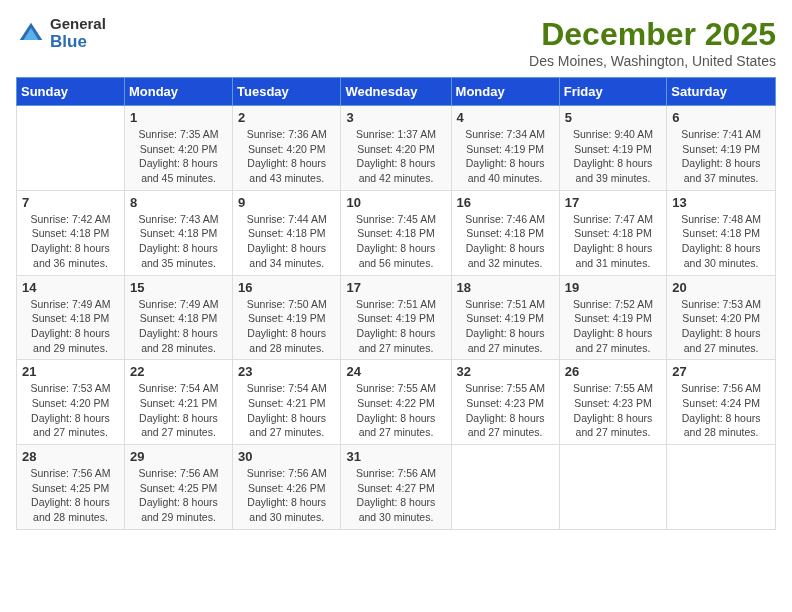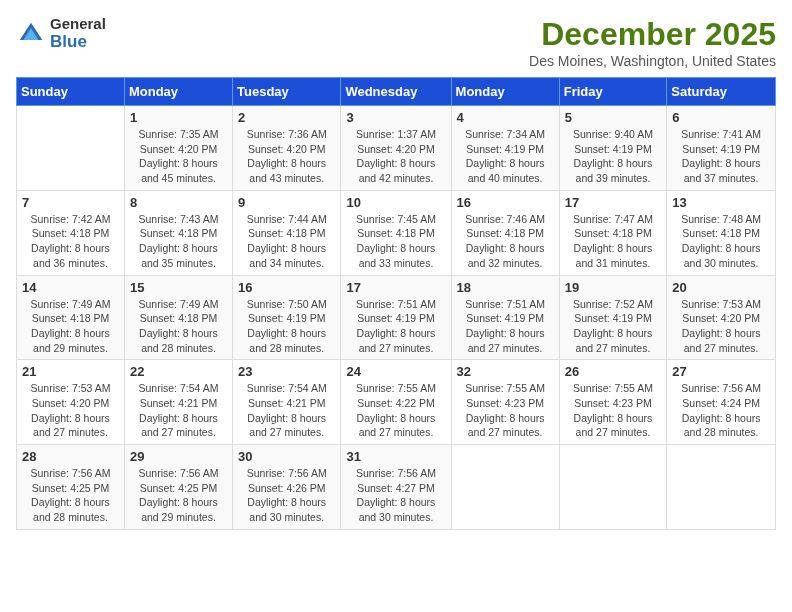--- a/index.html
+++ b/index.html
@@ -210,21 +210,21 @@
           <span>Sunrise: 7:44 AM</span><br>
           <span>Sunset: 4:18 PM</span><br>
           <span>Daylight: 8 hours and 34 minutes.</span>
         </div>
       </td>
         <td>
         <span class="day-num">10</span>
         <div class="day-info">
           <span>Sunrise: 7:45 AM</span><br>
           <span>Sunset: 4:18 PM</span><br>
-          <span>Daylight: 8 hours and 33 minutes.</span>
+          <span>Daylight: 8 hours and 56 minutes.</span>
         </div>
       </td>
         <td>
         <span class="day-num">16</span>
         <div class="day-info">
           <span>Sunrise: 7:46 AM</span><br>
           <span>Sunset: 4:18 PM</span><br>
           <span>Daylight: 8 hours and 32 minutes.</span>
         </div>
       </td>

